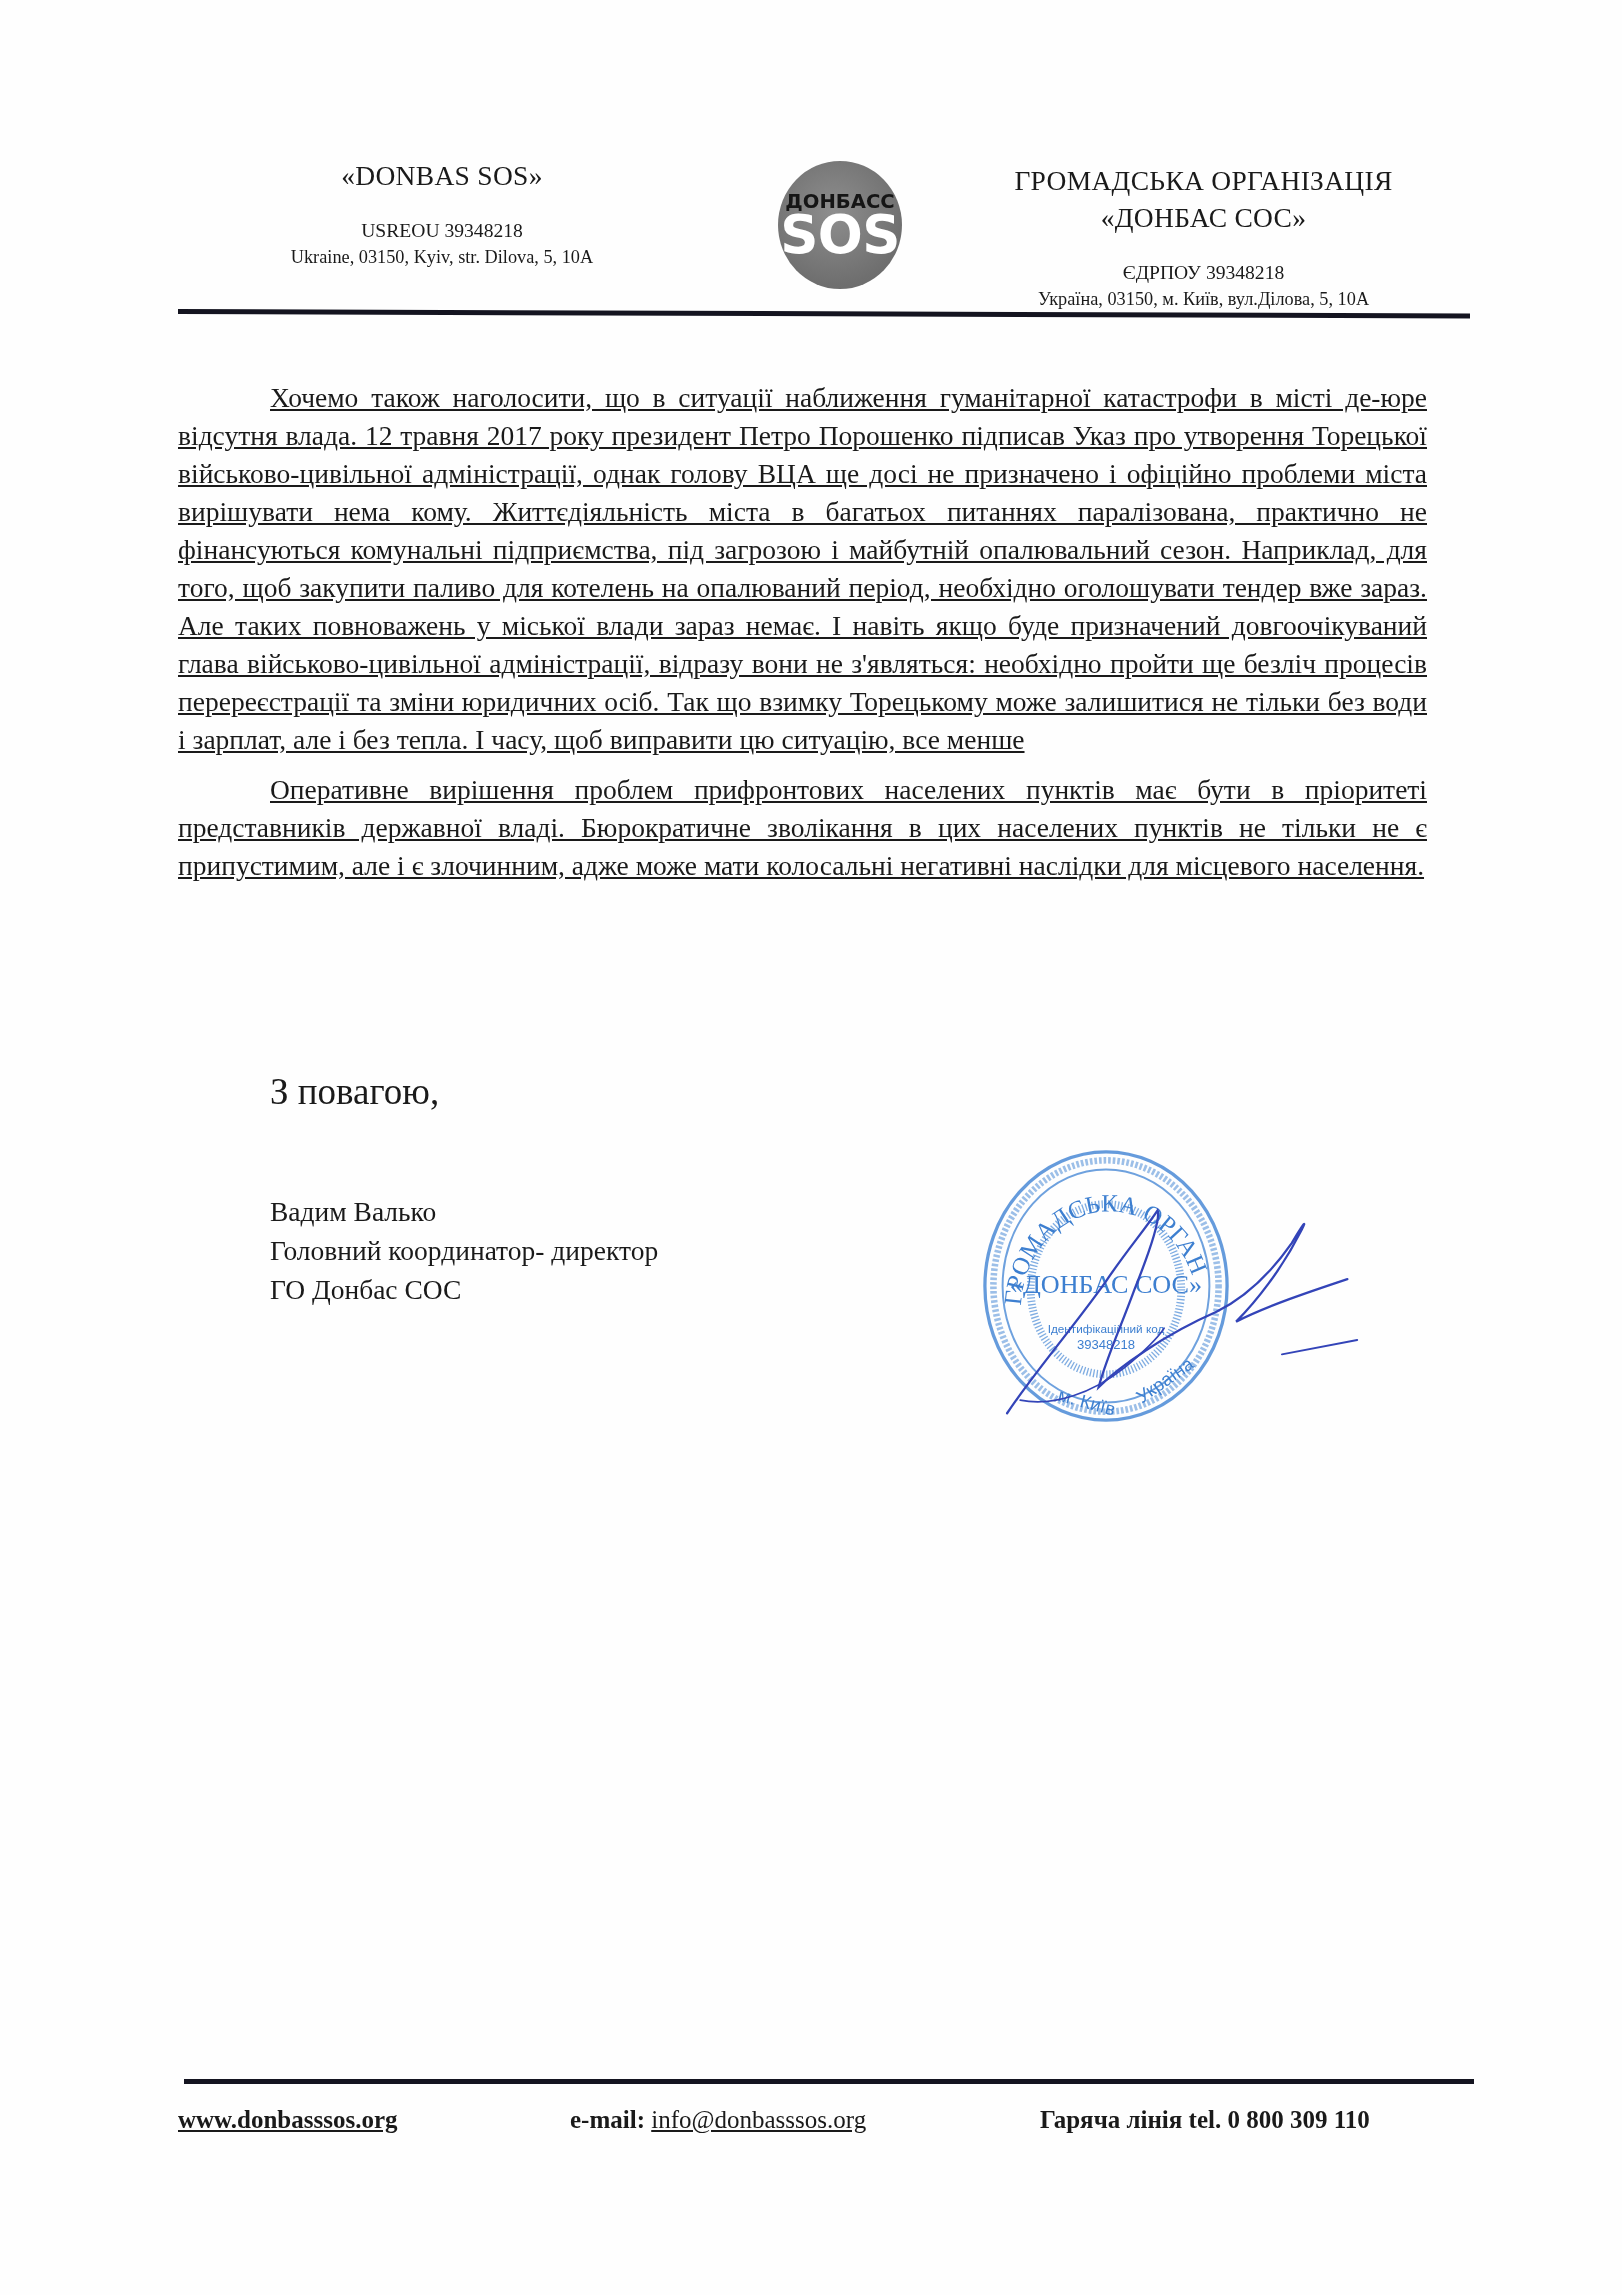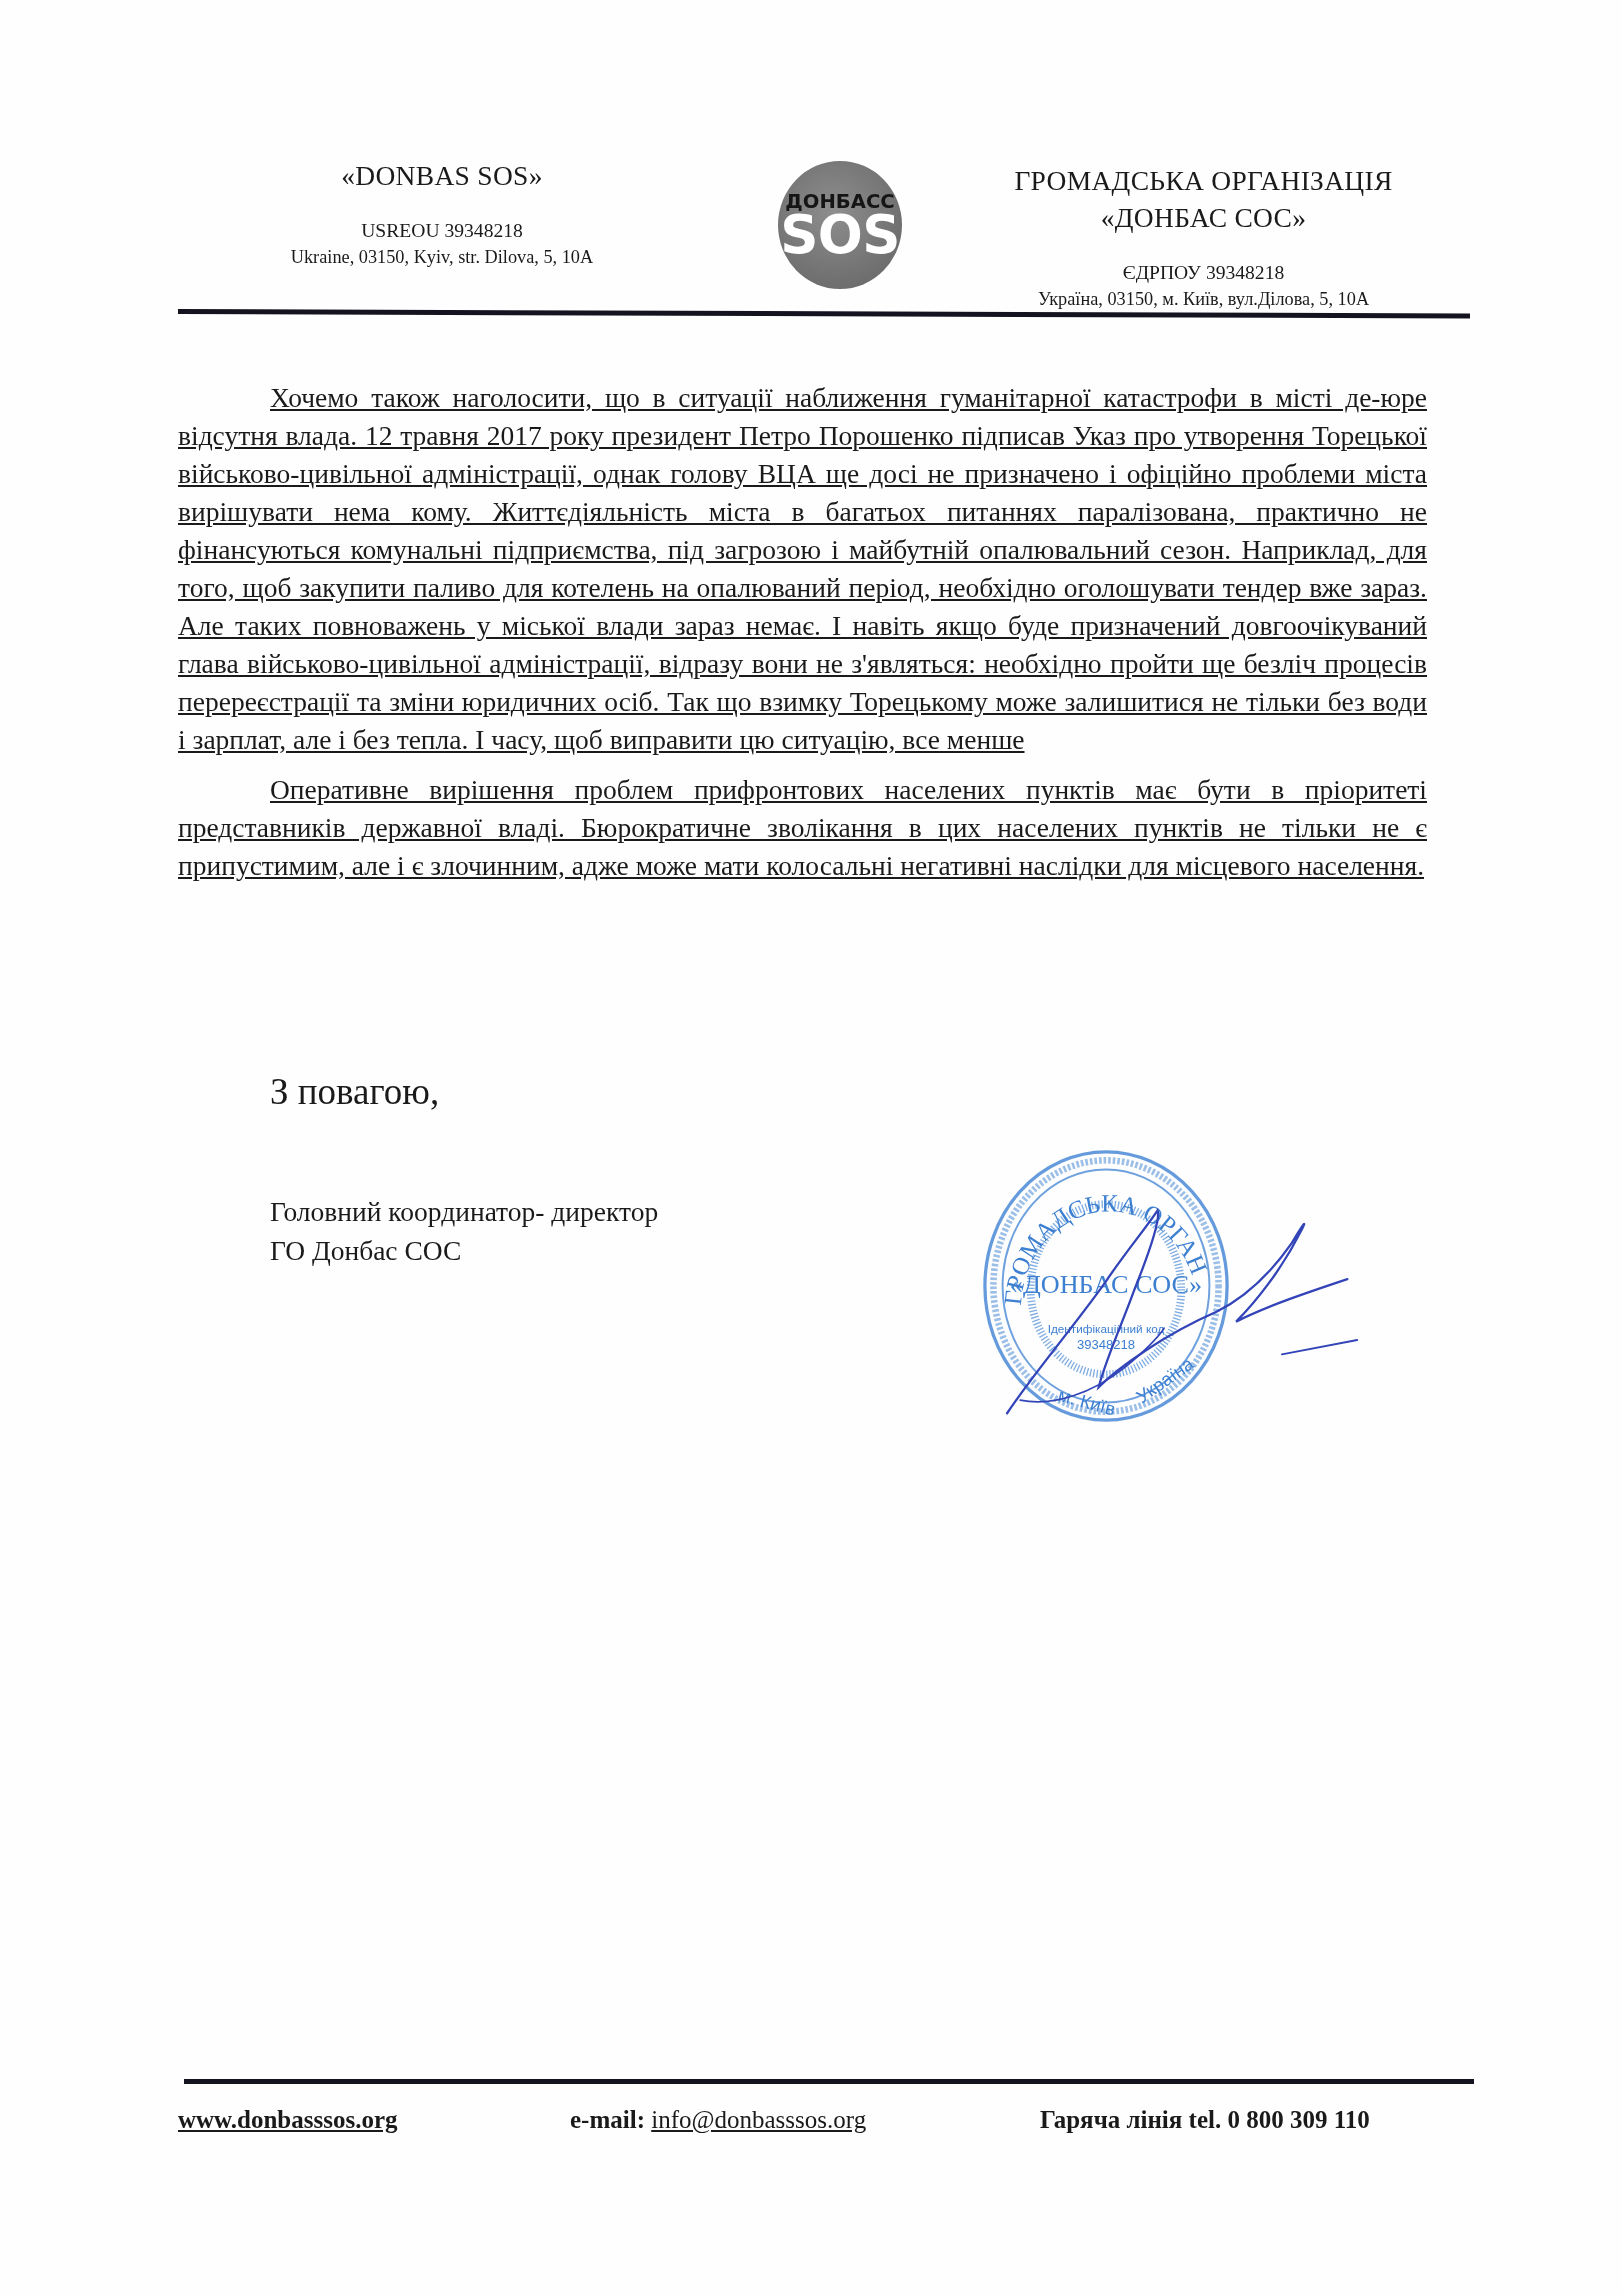--- a/index.html
+++ b/index.html
@@ -73,20 +73,21 @@
   <div class="rule-top"></div>
 
   <div class="body-text">
     <p class="para">Хочемо також наголосити, що в ситуації наближення гуманітарної катастрофи в місті де-юре відсутня влада. 12 травня 2017 року президент Петро Порошенко підписав Указ про утворення Торецької військово-цивільної адміністрації, однак голову ВЦА ще досі не призначено і офіційно проблеми міста вирішувати нема кому. Життєдіяльність міста в багатьох питаннях паралізована, практично не фінансуються комунальні підприємства, під загрозою і майбутній опалювальний сезон. Наприклад, для того, щоб закупити паливо для котелень на опалюваний період, необхідно оголошувати тендер вже зараз. Але таких повноважень у міської влади зараз немає. І навіть якщо буде призначений довгоочікуваний глава військово-цивільної адміністрації, відразу вони не з'являться: необхідно пройти ще безліч процесів перереєстрації та зміни юридичних осіб. Так що взимку Торецькому може залишитися не тільки без води і зарплат, але і без тепла. І часу, щоб виправити цю ситуацію, все менше</p>
     <p class="para">Оперативне вирішення проблем прифронтових населених пунктів має бути в пріоритеті представників державної владі. Бюрократичне зволікання в цих населених пунктів не тільки не є припустимим, але і є злочинним, адже може мати колосальні негативні наслідки для місцевого населення.</p>
   </div>
 
   <div class="closing">З повагою,</div>
 
   <div class="sig-block">
+    <div>Вадим Валько</div>
     <div>Головний координатор- директор</div>
     <div>ГО Донбас СОС</div>
   </div>
 
   <svg class="stamp" viewBox="0 0 400 440">
     <defs>
       <path id="stampArcTop" d="M 70,250 A 135,150 0 0 1 330,200"></path>
       <path id="stampArcBottom" d="M 95,320 A 140,150 0 0 0 320,310"></path>
     </defs>
     <ellipse cx="200" cy="220" rx="185" ry="205" fill="none" stroke="#4a8ad6" stroke-width="5" opacity="0.85"></ellipse>

